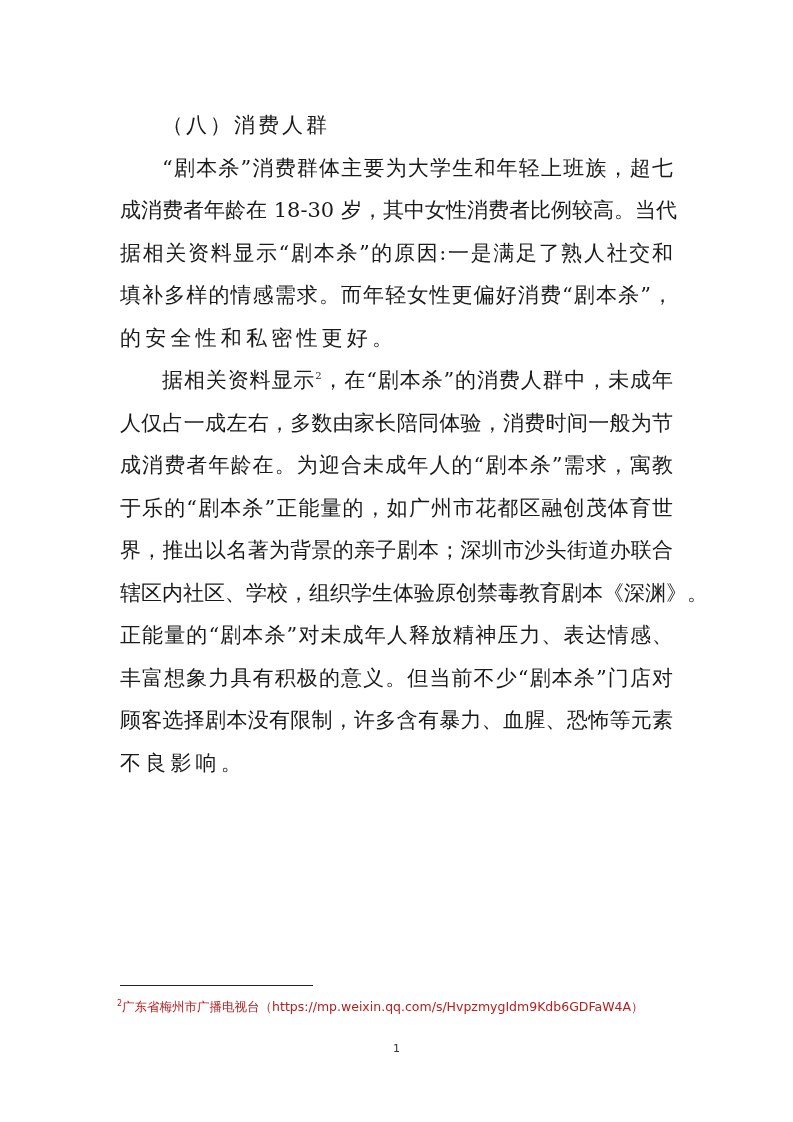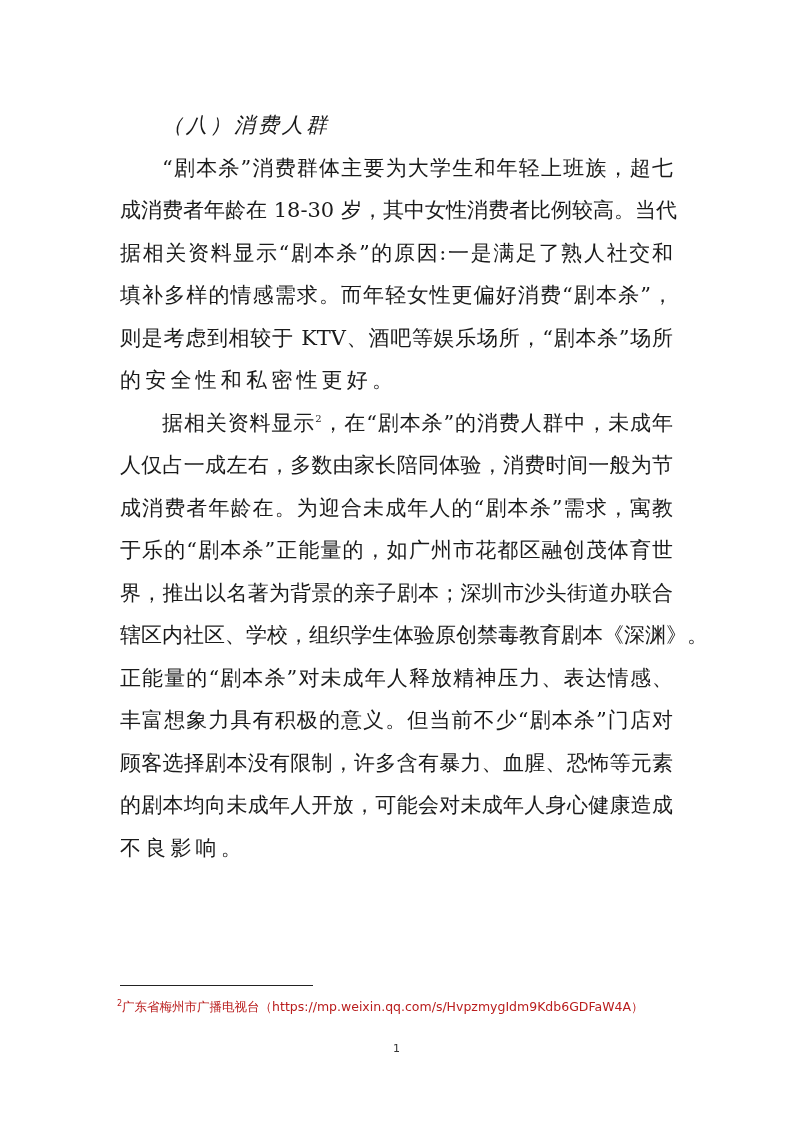--- a/index.html
+++ b/index.html
@@ -2,52 +2,50 @@
 <html><head>
 <meta charset="utf-8">
 <style>
   html, body { margin: 0; padding: 0; background: #ffffff; }
   body { width: 793px; height: 1122px; position: relative; overflow: hidden;
          font-family: "DejaVu Serif", "Liberation Serif", serif; color: #1a1a1a; }
   .page { position: absolute; left: 120px; top: 104px; width: 553px; }
   .line { height: 42.5px; line-height: 42.5px; font-size: 21px; white-space: nowrap;
           letter-spacing: 4.2px; overflow: visible; }
   .line.justify { text-align: justify; text-align-last: justify; letter-spacing: 0; }
-  .heading { padding-left: 42px; letter-spacing: 3px; font-style: italic; }
+  .heading { padding-left: 42px; letter-spacing: 3px; }
   .indent { padding-left: 42px; }
   sup { font-size: 10px; line-height: 0; vertical-align: super; letter-spacing: 0; }
   .footnote-rule { position: absolute; left: 120px; top: 985px; width: 193px; height: 0;
                    border-top: 1px solid #222; }
   .footnote { position: absolute; left: 117px; top: 999px; font-size: 12.5px;
               font-family: "DejaVu Sans", "Liberation Sans", sans-serif; color: #b91c1c; white-space: nowrap; }
   .footnote sup { font-size: 8px; }
   .page-number { position: absolute; left: 393px; top: 1042px; font-size: 11px;
                  font-family: "DejaVu Sans", "Liberation Sans", sans-serif; color: #333; }
 </style>
 </head>
 <body>
 
 <div class="page">
   <div class="line heading">（八）消费人群</div>
   <div class="line justify indent">“剧本杀”消费群体主要为大学生和年轻上班族，超七</div>
   <div class="line justify">成消费者年龄在 18-30 岁，其中女性消费者比例较高。当代</div>
   <div class="line justify">据相关资料显示“剧本杀”的原因:一是满足了熟人社交和</div>
   <div class="line justify">填补多样的情感需求。而年轻女性更偏好消费“剧本杀”，</div>
-  <div class="line justify">则是考虑到相较于 KTV、酒吧等娱乐场所，“剧本杀”场所</div>
   <div class="line">的安全性和私密性更好。</div>
 
   <div class="line justify indent"><span>据相关资料显示</span><sup>2</sup><span>，在“剧本杀”的消费人群中，未成年</span></div>
   <div class="line justify">人仅占一成左右，多数由家长陪同体验，消费时间一般为节</div>
   <div class="line justify">成消费者年龄在。为迎合未成年人的“剧本杀”需求，寓教</div>
   <div class="line justify">于乐的“剧本杀”正能量的，如广州市花都区融创茂体育世</div>
   <div class="line justify">界，推出以名著为背景的亲子剧本；深圳市沙头街道办联合</div>
   <div class="line justify">辖区内社区、学校，组织学生体验原创禁毒教育剧本《深渊》。</div>
   <div class="line justify">正能量的“剧本杀”对未成年人释放精神压力、表达情感、</div>
   <div class="line justify">丰富想象力具有积极的意义。但当前不少“剧本杀”门店对</div>
   <div class="line justify">顾客选择剧本没有限制，许多含有暴力、血腥、恐怖等元素</div>
-  <div class="line justify">的剧本均向未成年人开放，可能会对未成年人身心健康造成</div>
   <div class="line">不良影响。</div>
 </div>
 
 <div class="footnote-rule"></div>
 <div class="footnote"><sup>2</sup><span>广东省梅州市广播电视台（https://mp.weixin.qq.com/s/HvpzmygIdm9Kdb6GDFaW4A）</span></div>
 
 <div class="page-number">1</div>
 
 </body></html>

